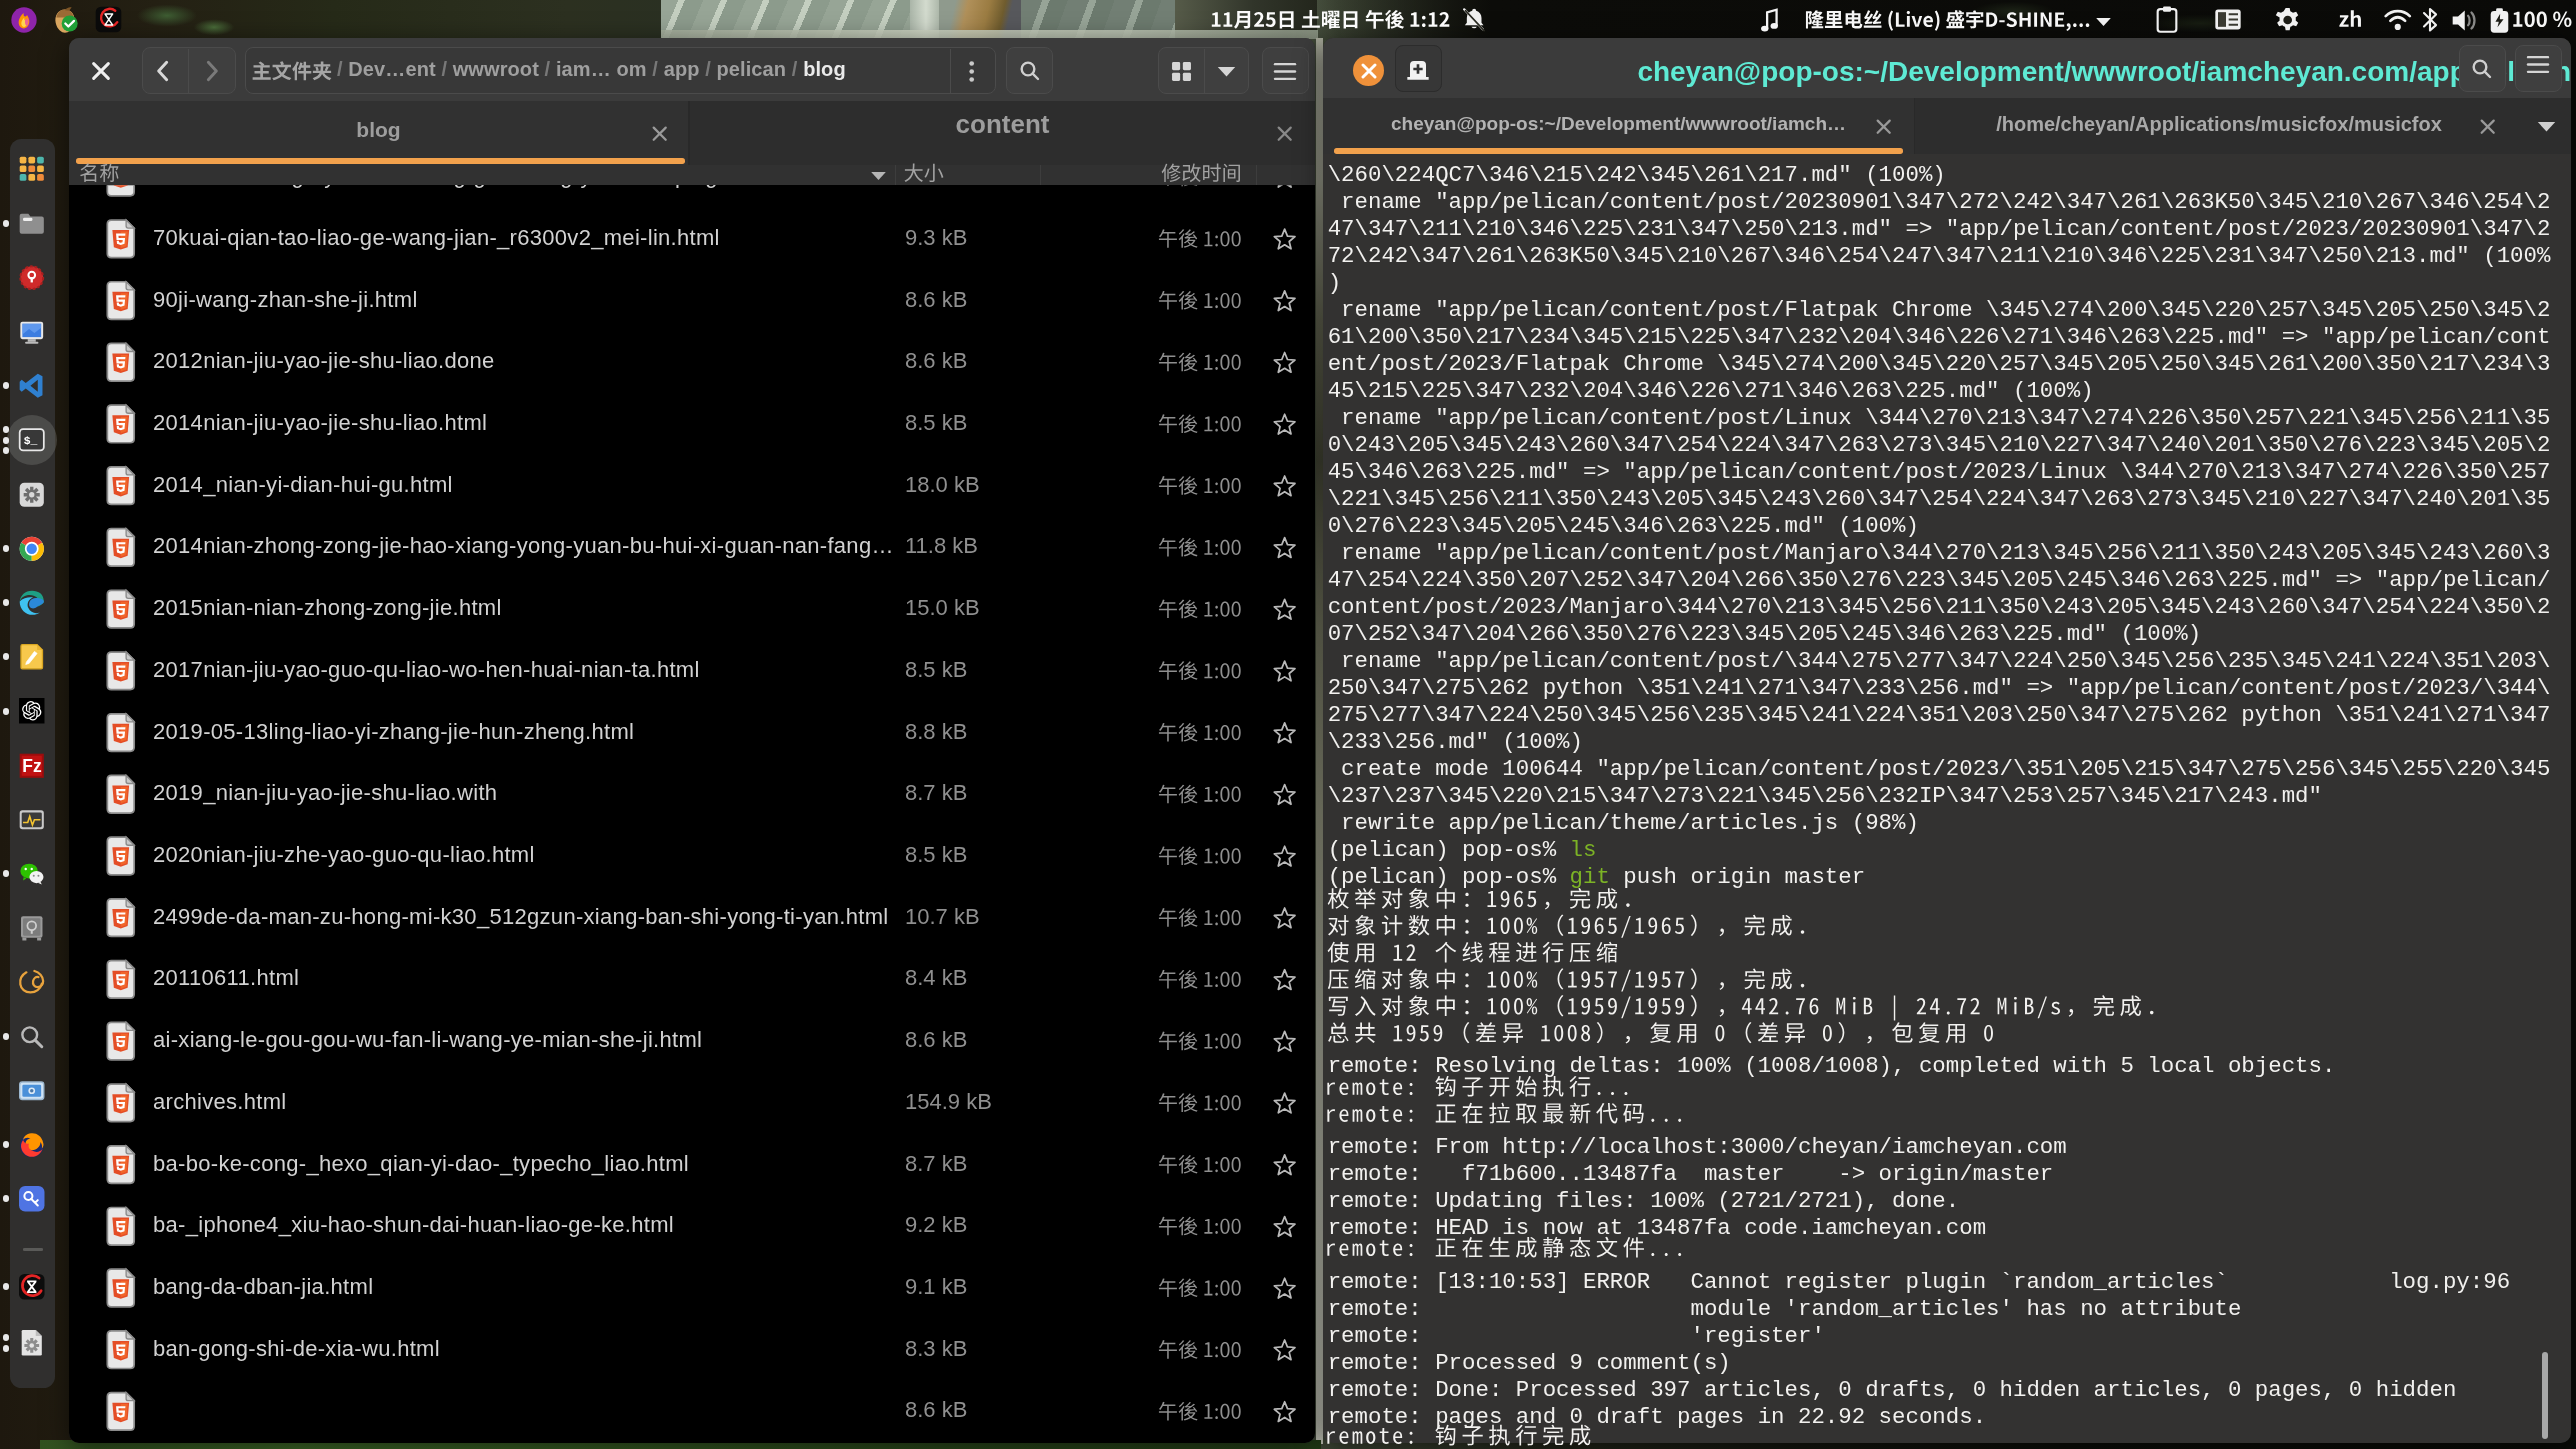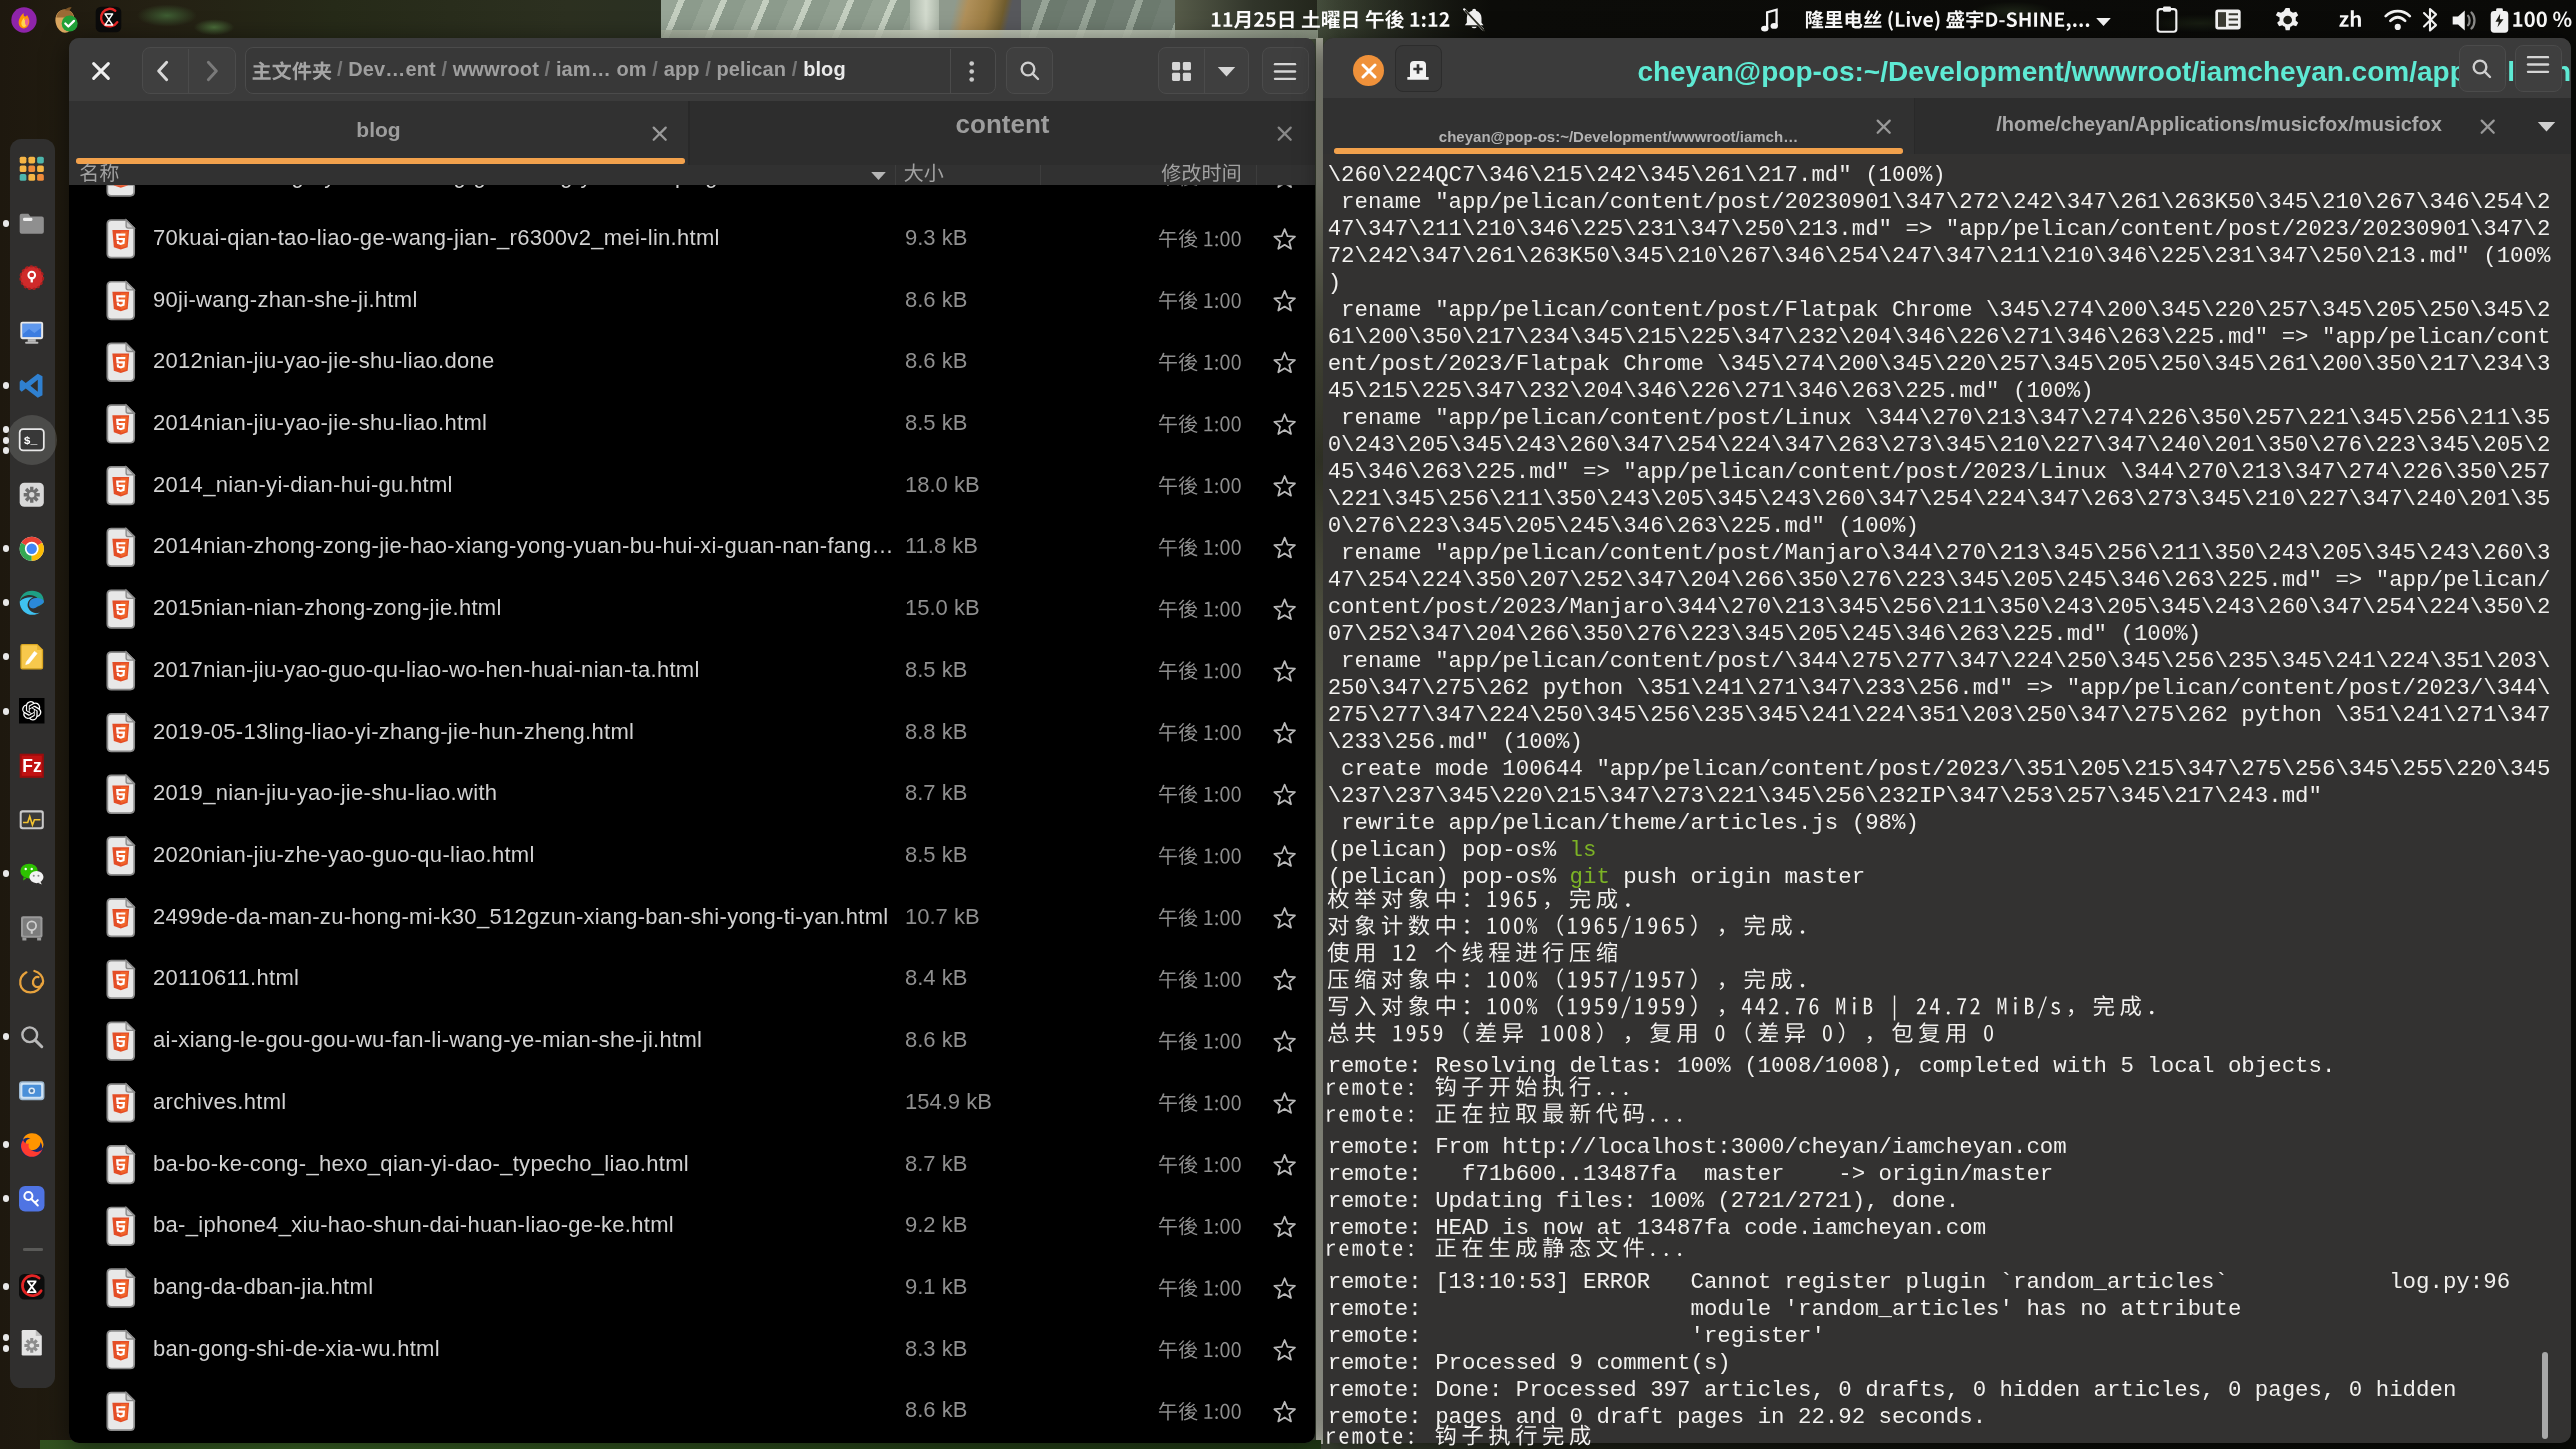--- a/index.html
+++ b/index.html
@@ -233,21 +233,21 @@
   <svg class="abs" style="left:1203px;top:17px" width="24" height="19" viewBox="0 0 36 28">
         <g stroke="#d5d5d5" stroke-width="3.6" stroke-linecap="round">
           <path d="M3 3 H33"></path>
           <path d="M3 14 H33"></path>
           <path d="M3 25 H33"></path>
         </g>
       </svg>
  </div>
  <div class="tabs" style="top:60px;height:56px">
   <div class="tab" style="left:0;width:591px;background:#313131">
-    <div class="tabt" style="top:30px;font-size:15px;color:#b3b3b3">cheyan@pop-os:~/Development/wwwroot/iamch…</div>
+    <div class="tabt" style="top:15px;font-size:19px;color:#b3b3b3">cheyan@pop-os:~/Development/wwwroot/iamch…</div>
     <svg class="abs" style="right:21.5px;top:20px" width="17.4" height="17.4" viewBox="0 0 26 26">
           <path d="M4 4 22 22 M22 4 4 22" stroke="#999" stroke-width="3.4" stroke-linecap="round"></path>
         </svg>
     <div class="underline" style="left:10.7px;right:10.7px;bottom:0"></div>
       </div>
   <div class="tab" style="left:592px;right:48px;background:#2d2d2d">
     <div class="tabt" style="top:14.8px;font-size:20px;color:#a9a9a9">/home/cheyan/Applications/musicfox/musicfox</div>
     <svg class="abs" style="right:27px;top:20px" width="17.4" height="17.4" viewBox="0 0 26 26">
           <path d="M4 4 22 22 M22 4 4 22" stroke="#999" stroke-width="3.4" stroke-linecap="round"></path>
         </svg>

